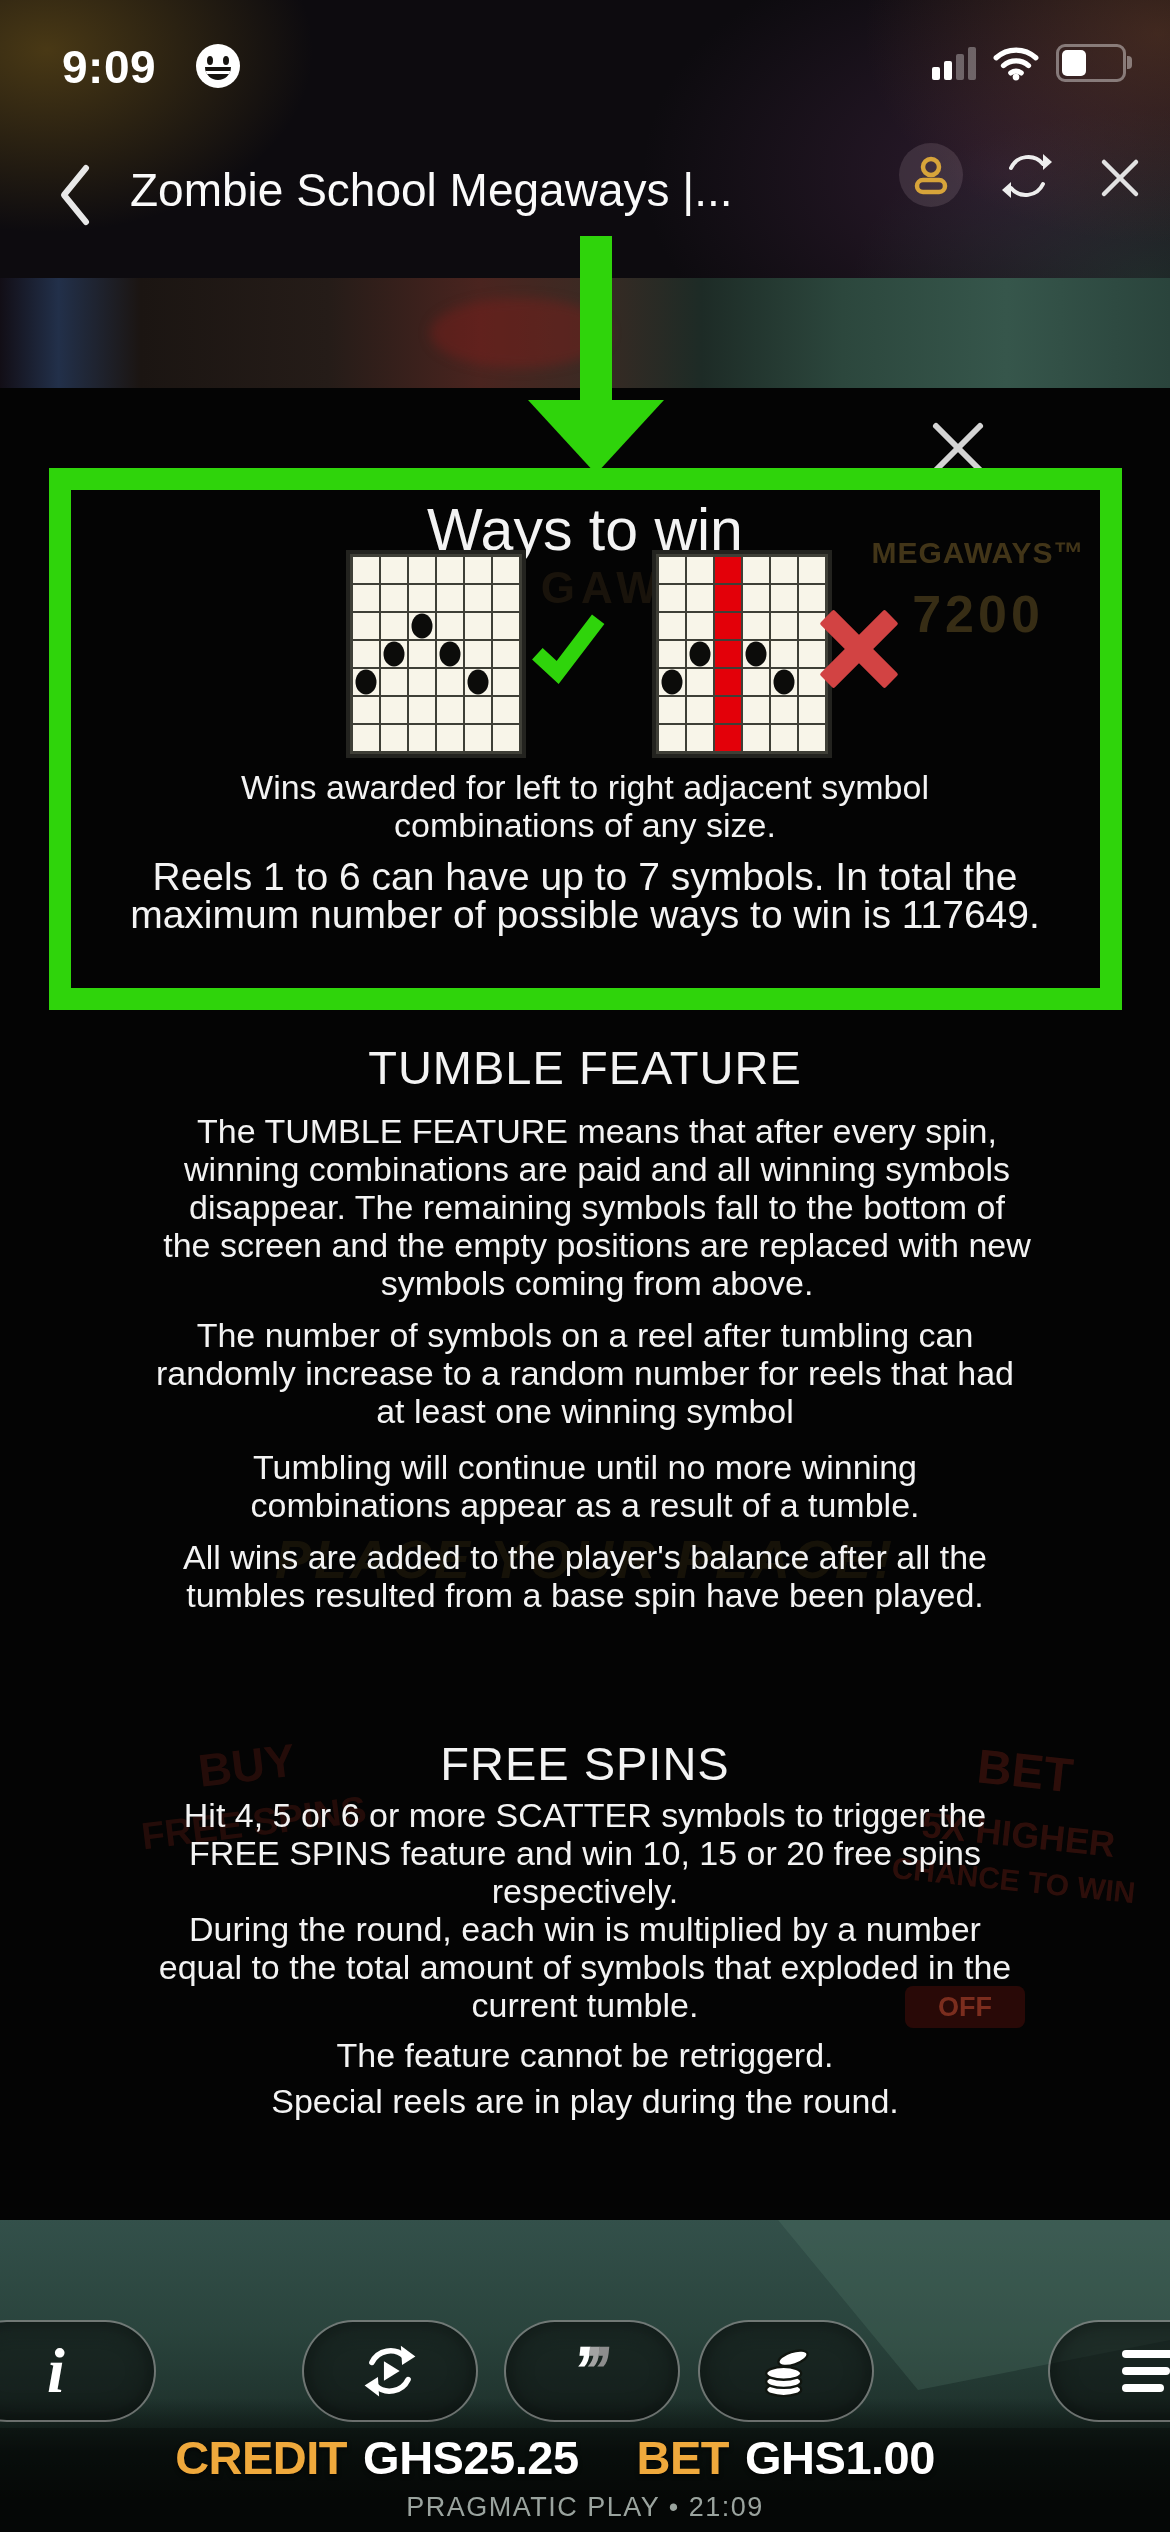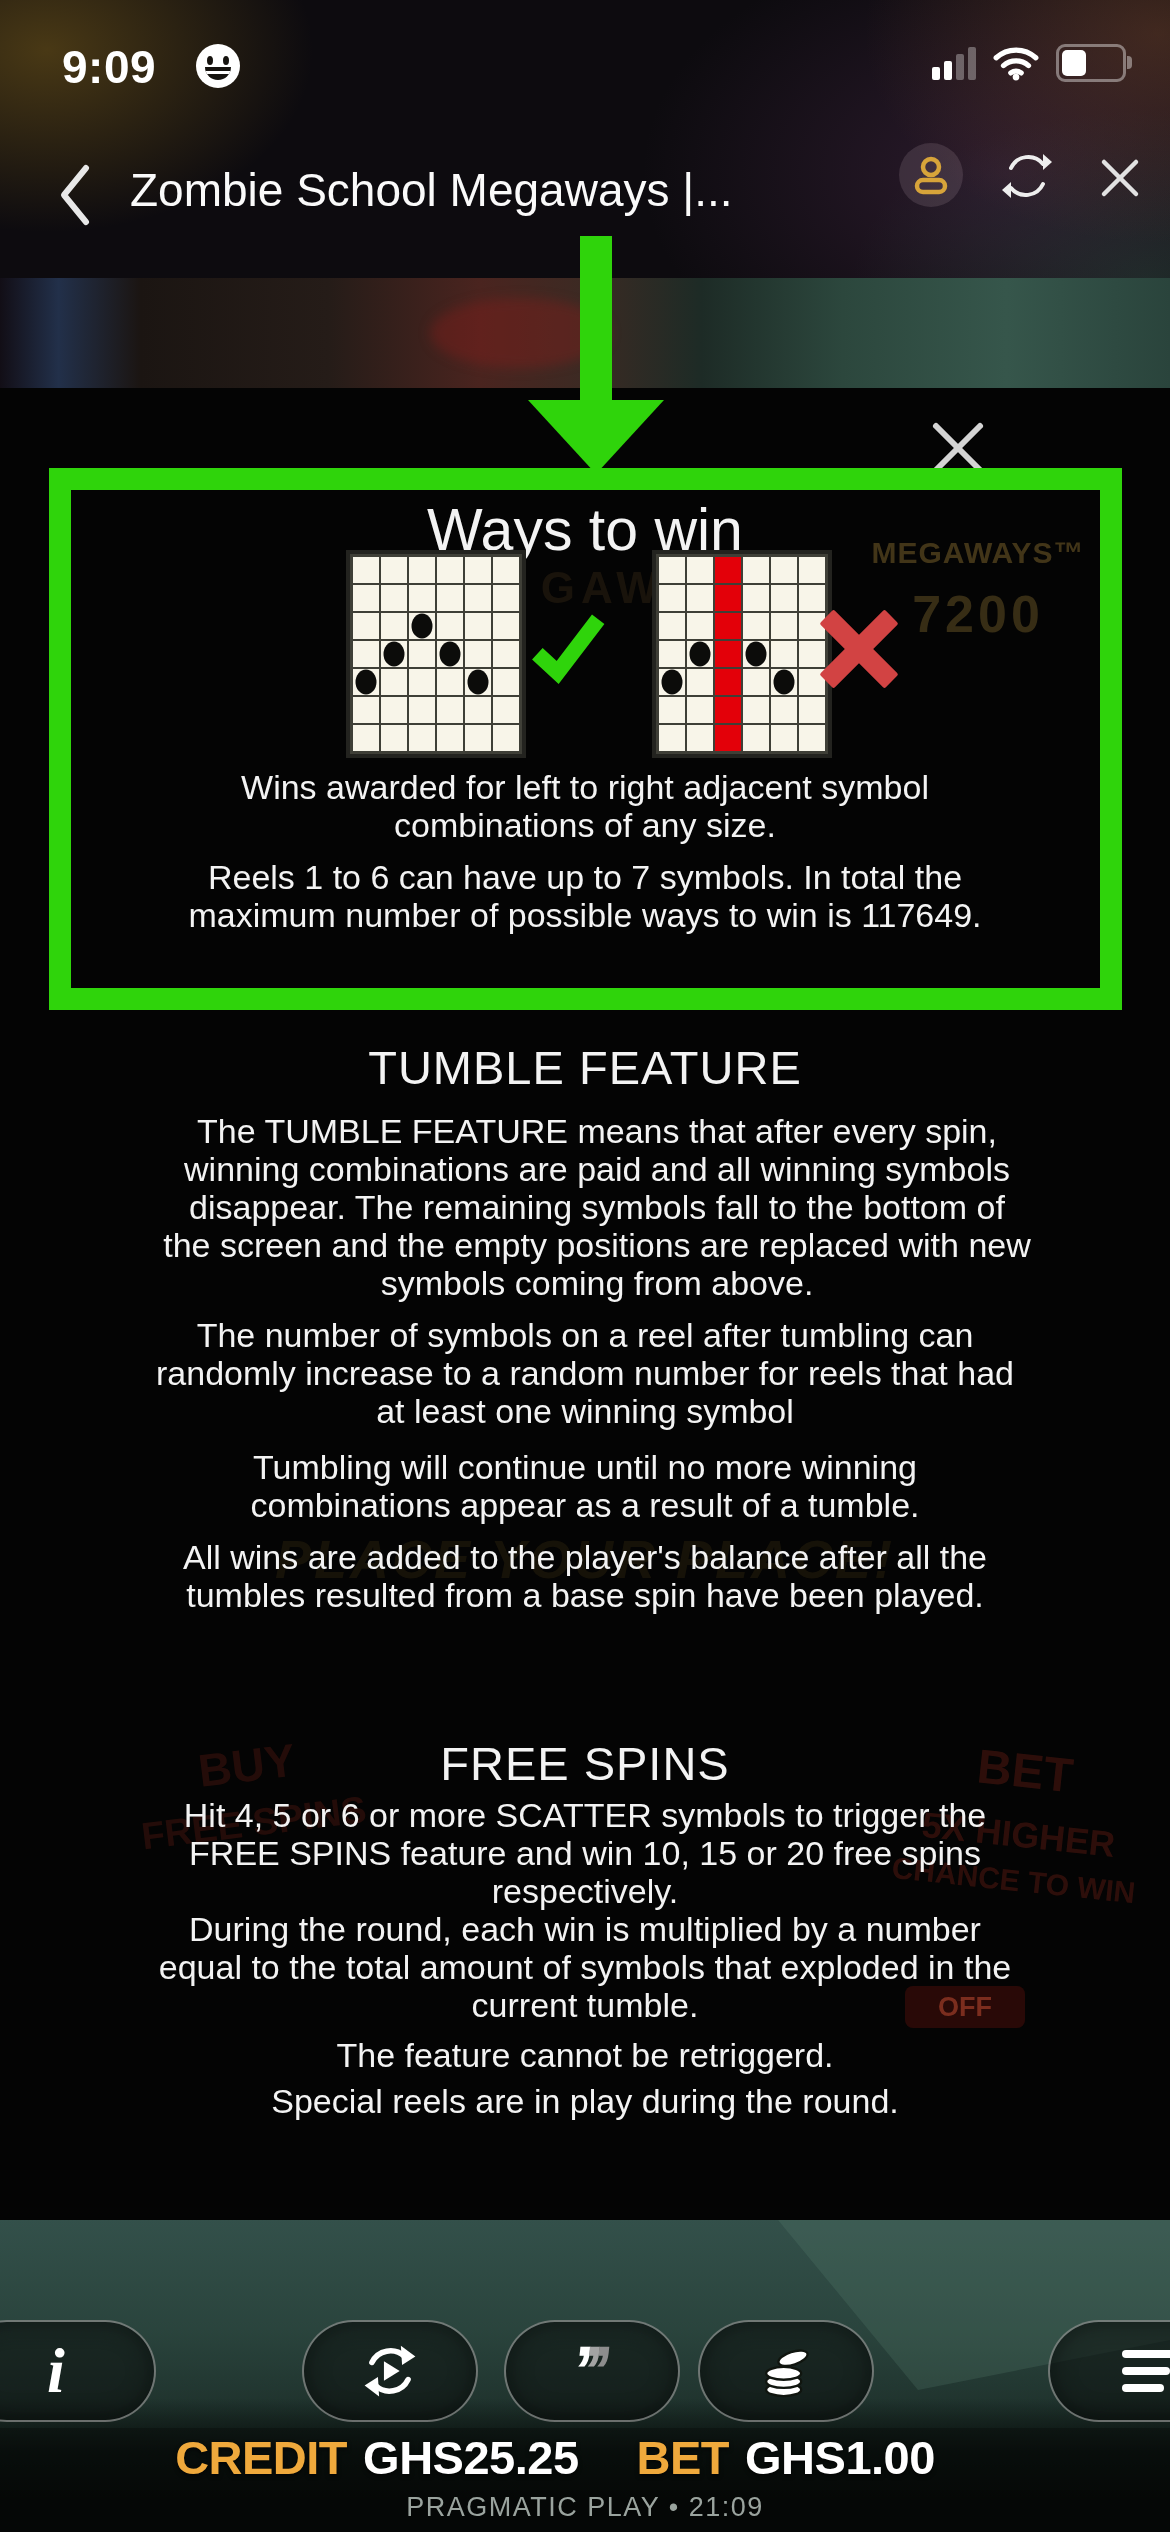--- a/index.html
+++ b/index.html
@@ -64,21 +64,21 @@
   
   .anno{position:absolute;z-index:6;}
   .arrow-stem{left:580px;top:236px;width:32px;height:168px;background:#2fd40b;}
   .arrow-head{left:528px;top:400px;width:0;height:0;border-left:68px solid transparent;border-right:68px solid transparent;border-top:74px solid #2fd40b;}
   .green-box{left:49px;top:468px;width:1073px;height:542px;border:22px solid #2fd40b;box-sizing:border-box;background:transparent;}
 
   
   .ov-text{position:absolute;left:0;width:1170px;text-align:center;white-space:pre-line;z-index:3;color:#f3f3f3;}
   .ways-title{top:108px;font-size:59px;}
   .ways-p1{top:380px;font-size:34px;line-height:38px;}
-  .ways-p2{top:470px;font-size:34px;line-height:38px;}
+  .ways-p2{top:470px;font-size:39px;line-height:38px;}
 
   .sym-grid{position:absolute;top:162px;display:grid;gap:2px;background:#3f3f37;padding:3px;border:4px solid #23231f;grid-auto-rows:26px;z-index:3;}
   .grid-win{left:346px;}
   .grid-lose{left:652px;}
   .cell{background:#f8f5e9;position:relative;width:26px;}
   .cell.blocked{background:#e30009;}
   .dot{position:absolute;left:50%;top:50%;width:21px;height:25px;transform:translate(-50%,-50%);background:#0c0c0a;border-radius:50%;}
   .checkmark{position:absolute;left:528px;top:222px;z-index:3;}
   .xmark{position:absolute;left:820px;top:222px;width:78px;height:78px;z-index:3;}
   .xmark i{position:absolute;left:50%;top:50%;width:92px;height:20px;background:#d24343;border-radius:2px;}

